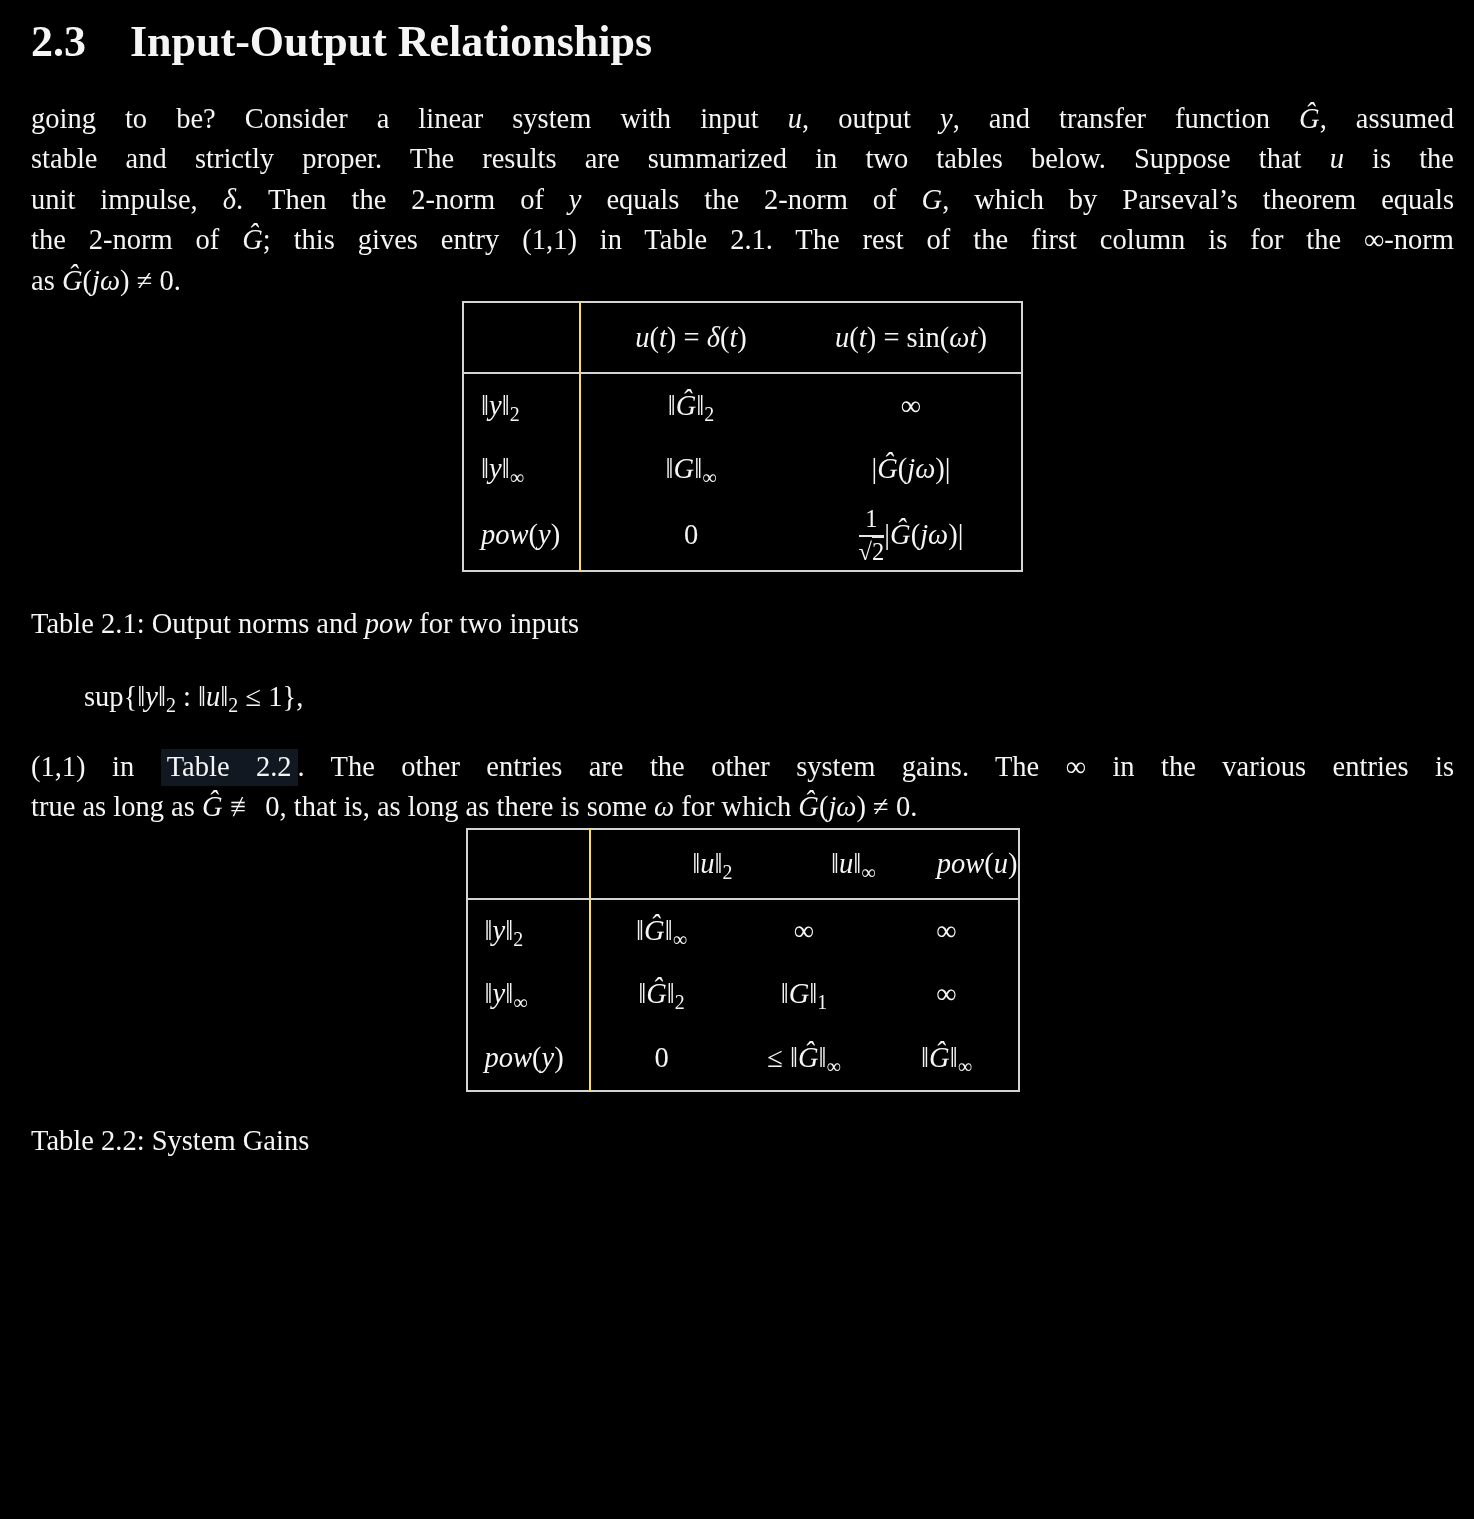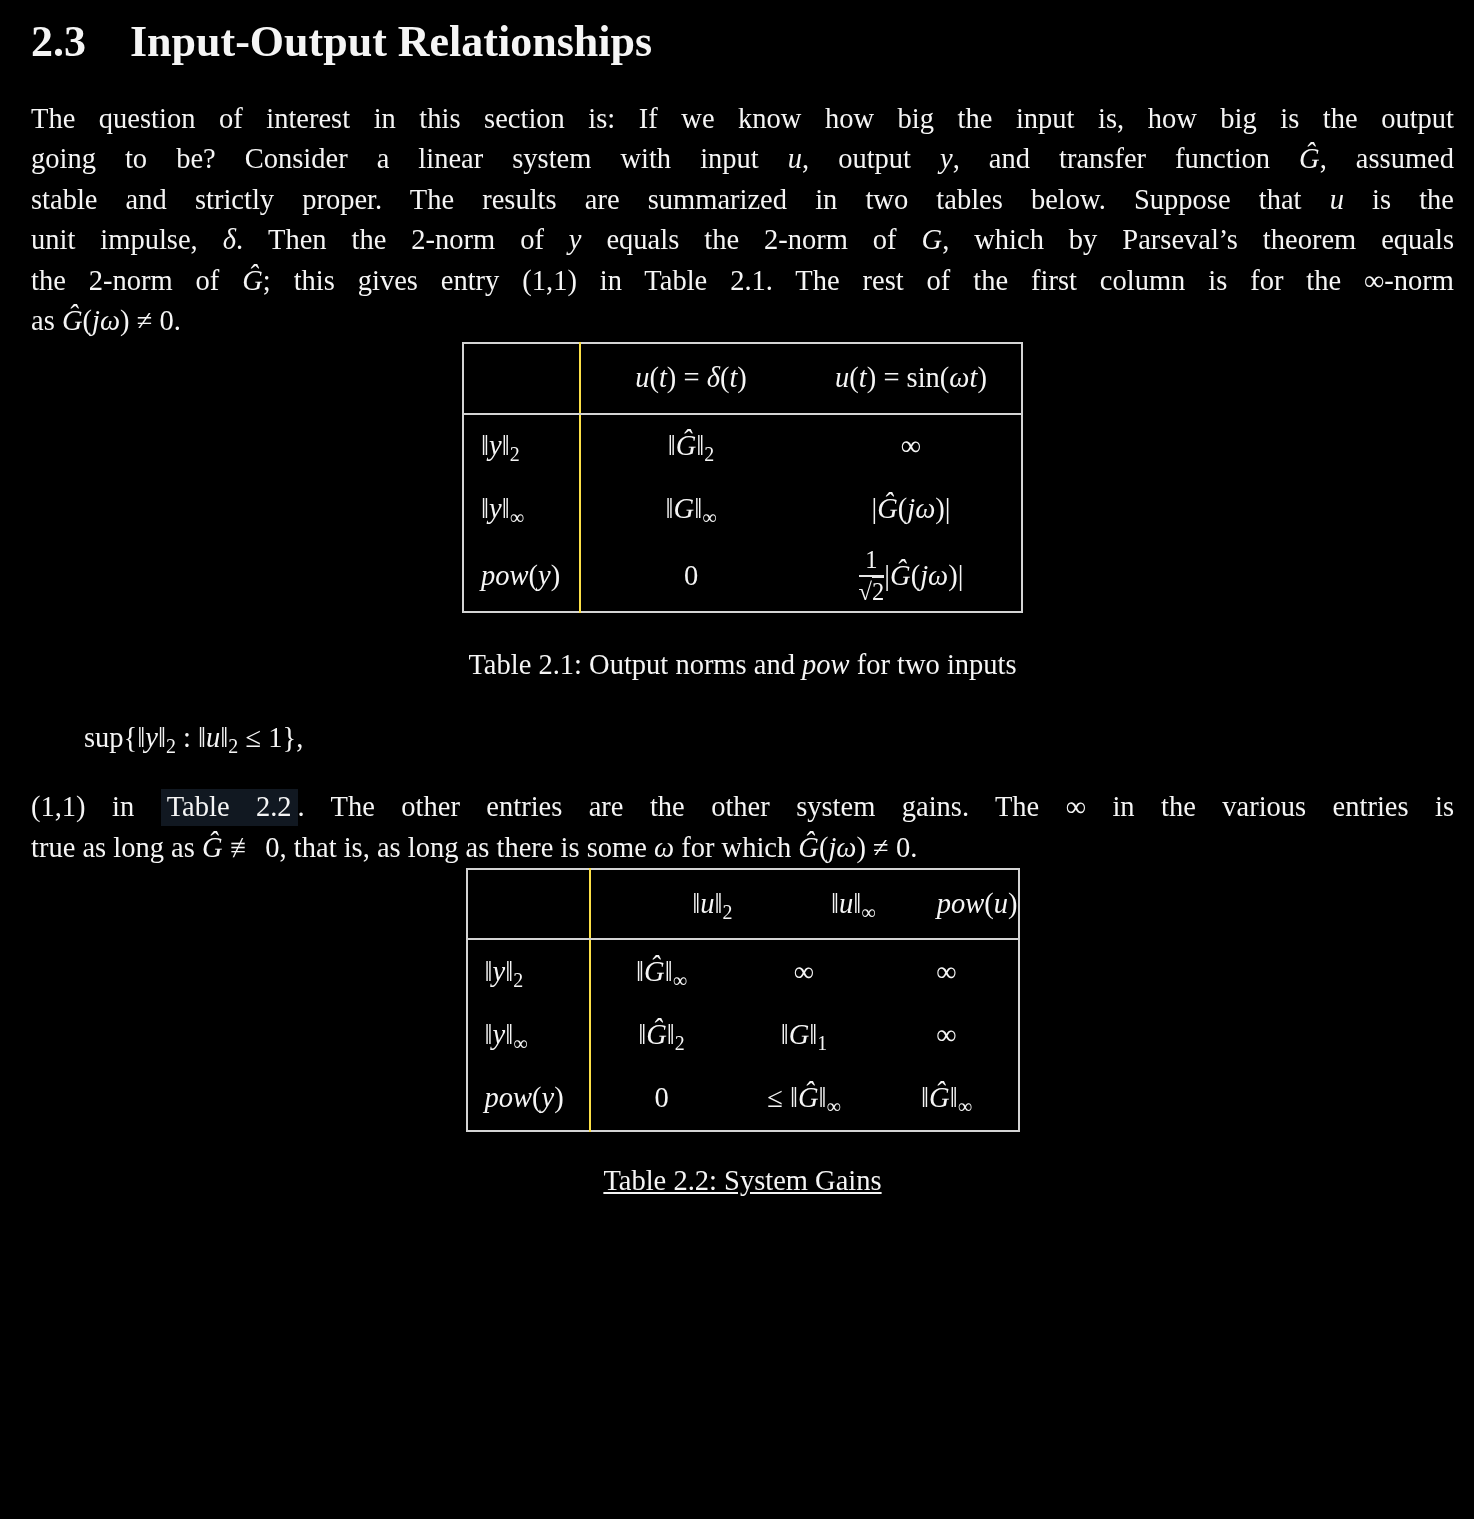--- a/index.html
+++ b/index.html
@@ -50,35 +50,34 @@
   .t22 tr.r2 td{height:63px;}
   .t22 tr.r3 td{height:64px;}
 
   
   .frac{display:inline-block;vertical-align:middle;text-align:center;line-height:1.12;font-size:0.86em;}
   .fnum{display:block;border-bottom:2px solid #e6e6e6;padding:0 3px 2px 3px;}
   .fden{display:block;padding-top:1px;}
   .vinc{border-top:2px solid #e6e6e6;}
   .vmid{display:inline-block;vertical-align:middle;}
 
-  .caption{text-align:center;}
+  .caption{}
   .cap1{margin-top:36px;}
-  .cap2{margin-top:33px;text-decoration:underline;}
+  .cap2{margin-top:33px;}
 </style>
 </head>
 <body>
 
 <div class="page">
 
   <div class="heading">
     <span class="sec-num">2.3</span><span class="sec-title">Input-Output Relationships</span>
   </div>
 
   <div class="para p1">
-    <div class="pline">The question of interest in this section is: If we know how big the input is, how big is the output</div>
     <div class="pline">going to be?  Consider a linear system with input <i>u</i>, output <i>y</i>, and transfer function <i>Ĝ</i>, assumed</div>
     <div class="pline">stable and strictly proper.  The results are summarized in two tables below.  Suppose that <i>u</i> is the</div>
     <div class="pline">unit impulse, <i>δ</i>.  Then the 2-norm of <i>y</i> equals the 2-norm of <i>G</i>, which by Parseval’s theorem equals</div>
     <div class="pline">the 2-norm of <i>Ĝ</i>; this gives entry (1,1) in Table 2.1.  The rest of the first column is for the ∞-norm</div>
     <div class="pline last">as <i>Ĝ</i>(<i>jω</i>) ≠ 0.</div>
   </div>
 
   <table class="mtable t21">
     <colgroup>
         <col style="width:117px">

